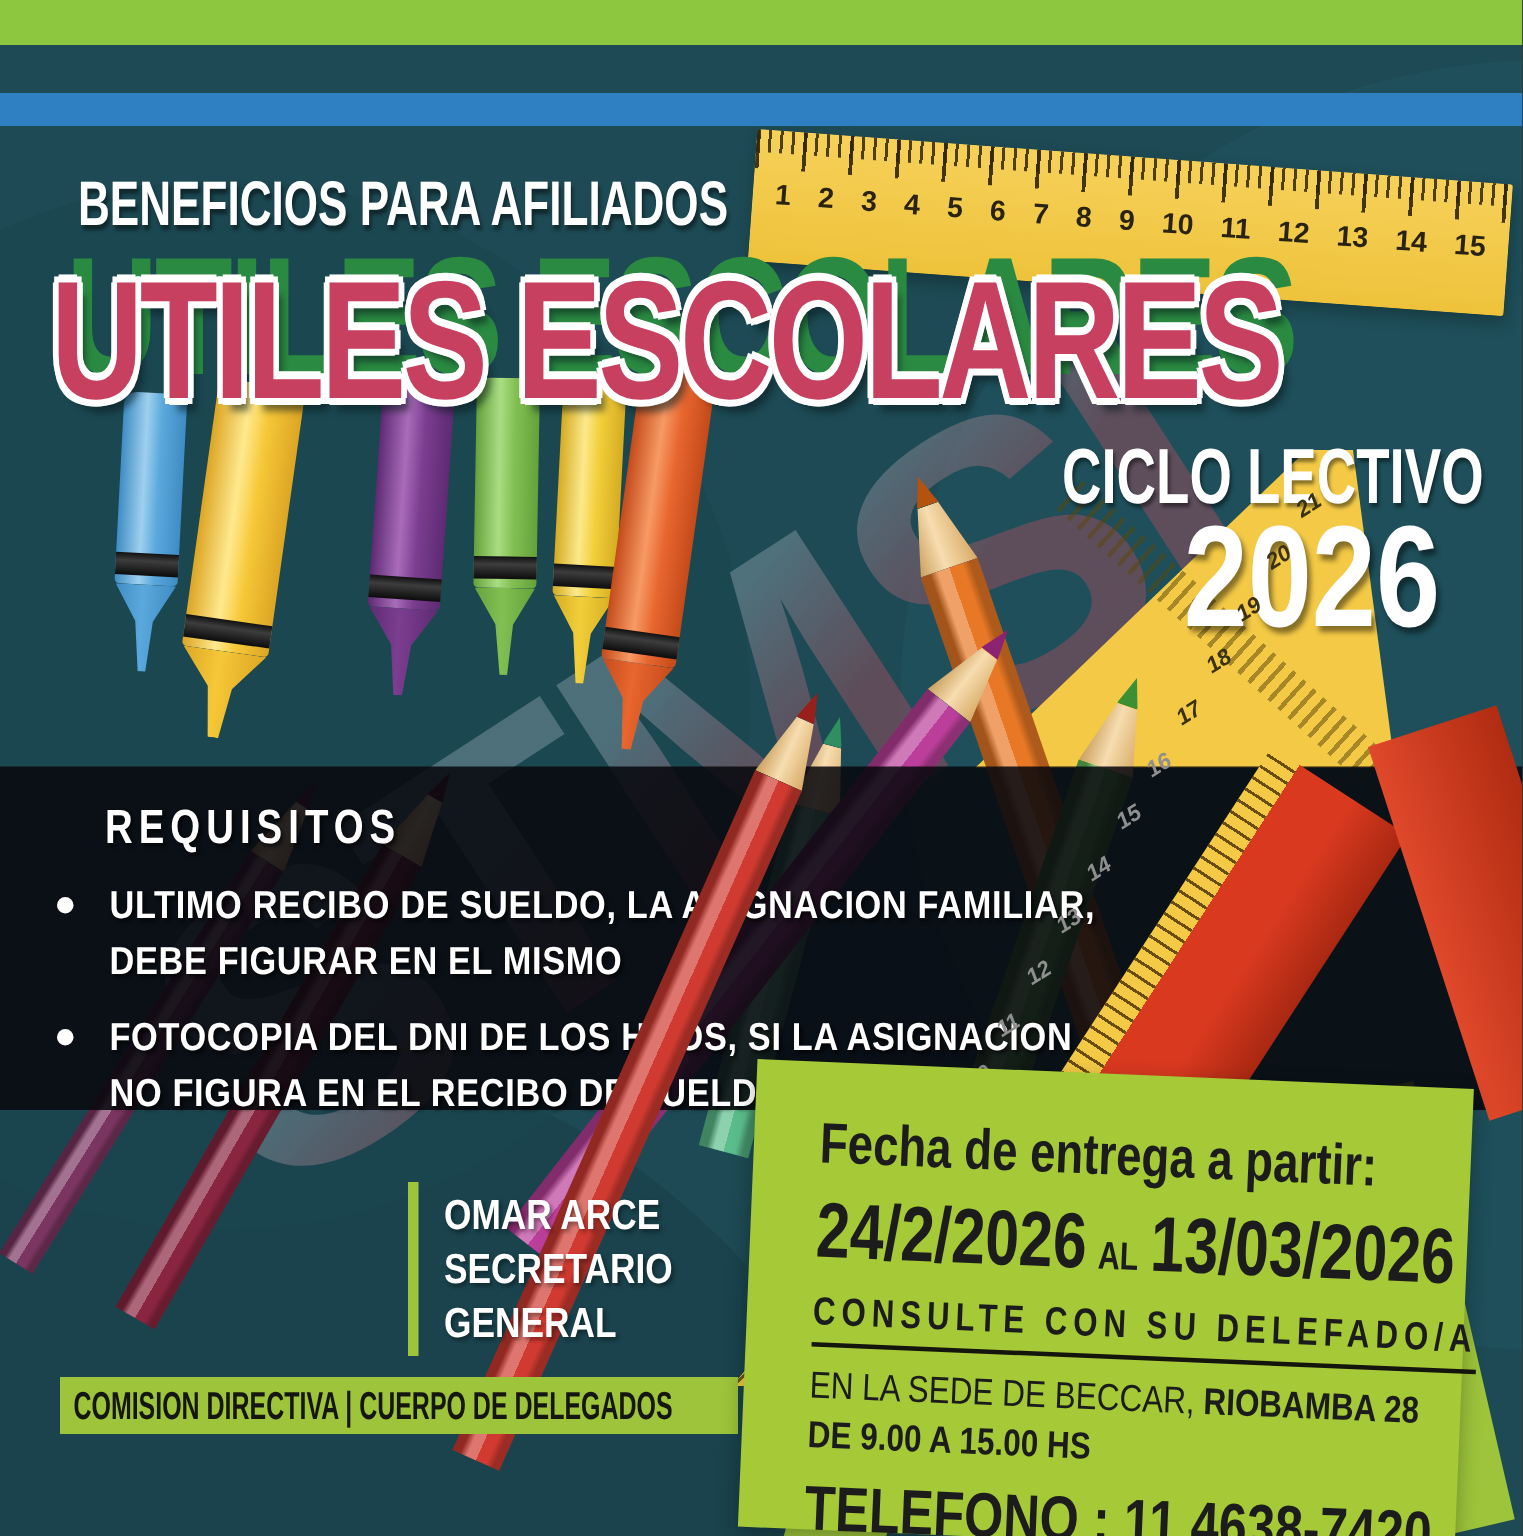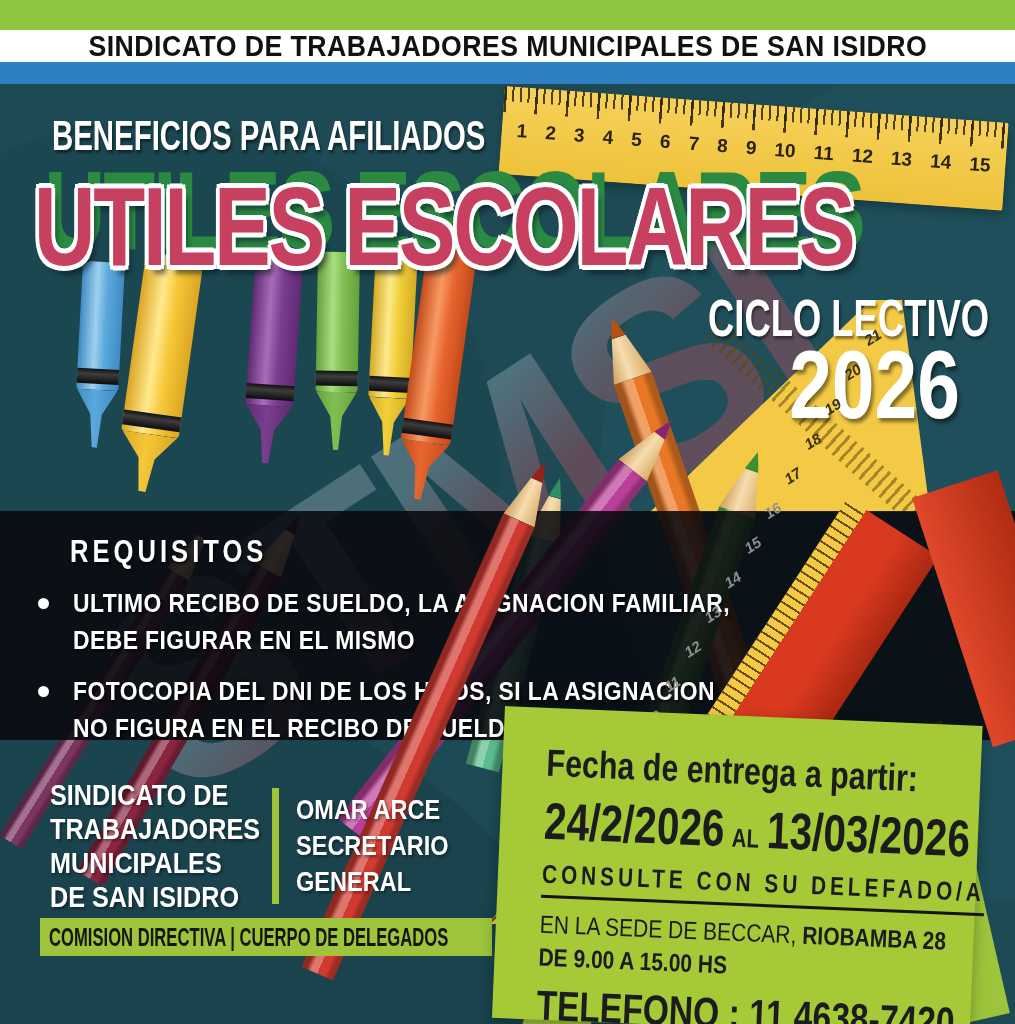--- a/index.html
+++ b/index.html
@@ -216,31 +216,22 @@
       <span>18</span>
       <span>19</span>
       <span>20</span>
       <span>21</span>
     </div>
   <div class="limeleg a"></div>
   <div class="limeleg b"></div>
   <div class="abs hatch-tri"></div>
 
   <div class="band-green abs"></div>
-  <div class="band-white abs">
-    <span>SINDICATO DE TRABAJADORES MUNICIPALES DE SAN ISIDRO</span>
-  </div>
   <div class="band-blue abs"></div>
 
-  <div class="abs org-name">
-      <span>SINDICATO DE</span>
-      <span>TRABAJADORES</span>
-      <span>MUNICIPALES</span>
-      <span>DE SAN ISIDRO</span>
-    </div>
   <div class="abs org-div"></div>
   <div class="abs org-official">
       <span>OMAR ARCE</span>
       <span>SECRETARIO</span>
       <span>GENERAL</span>
     </div>
   <div class="abs lime-band">
     <span>COMISION DIRECTIVA | CUERPO DE DELEGADOS</span>
   </div>
 

